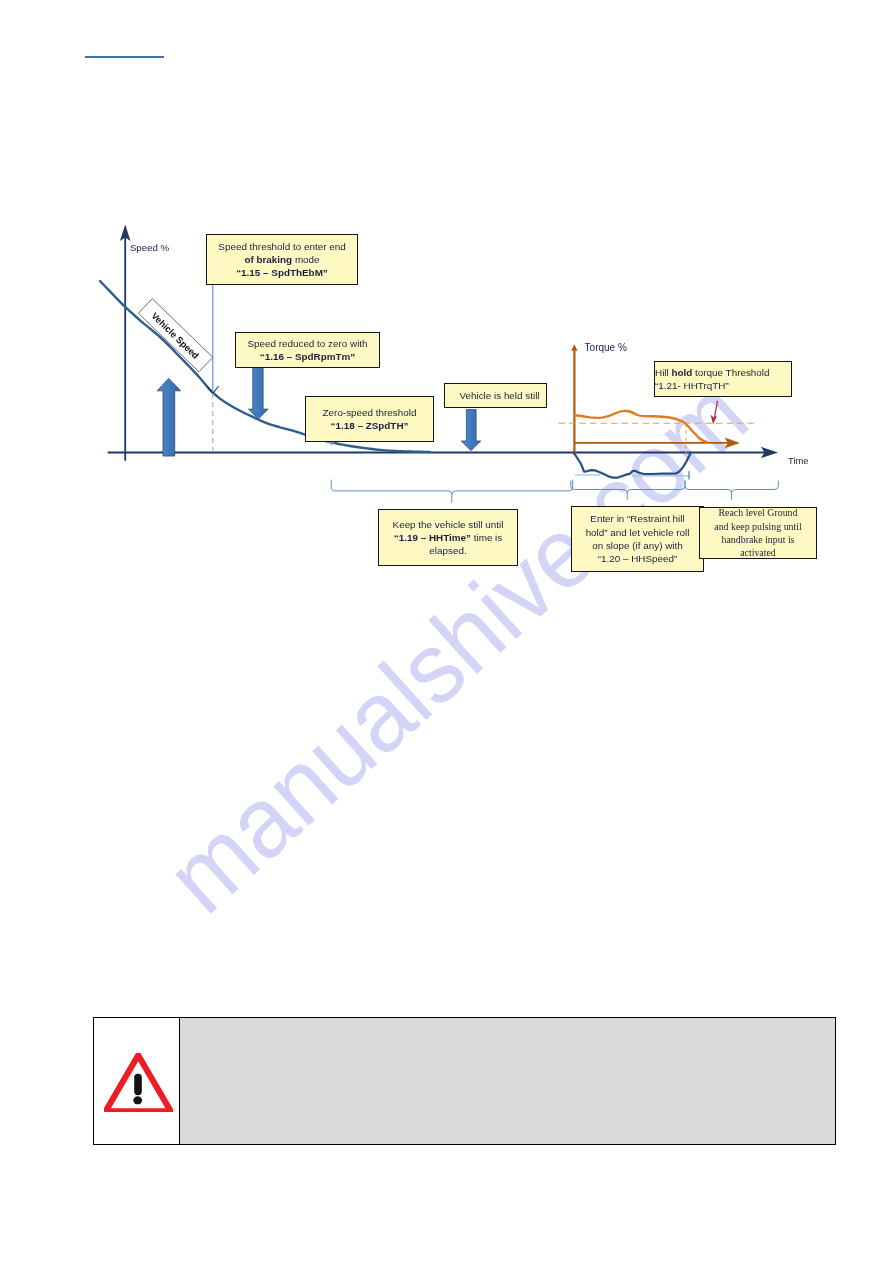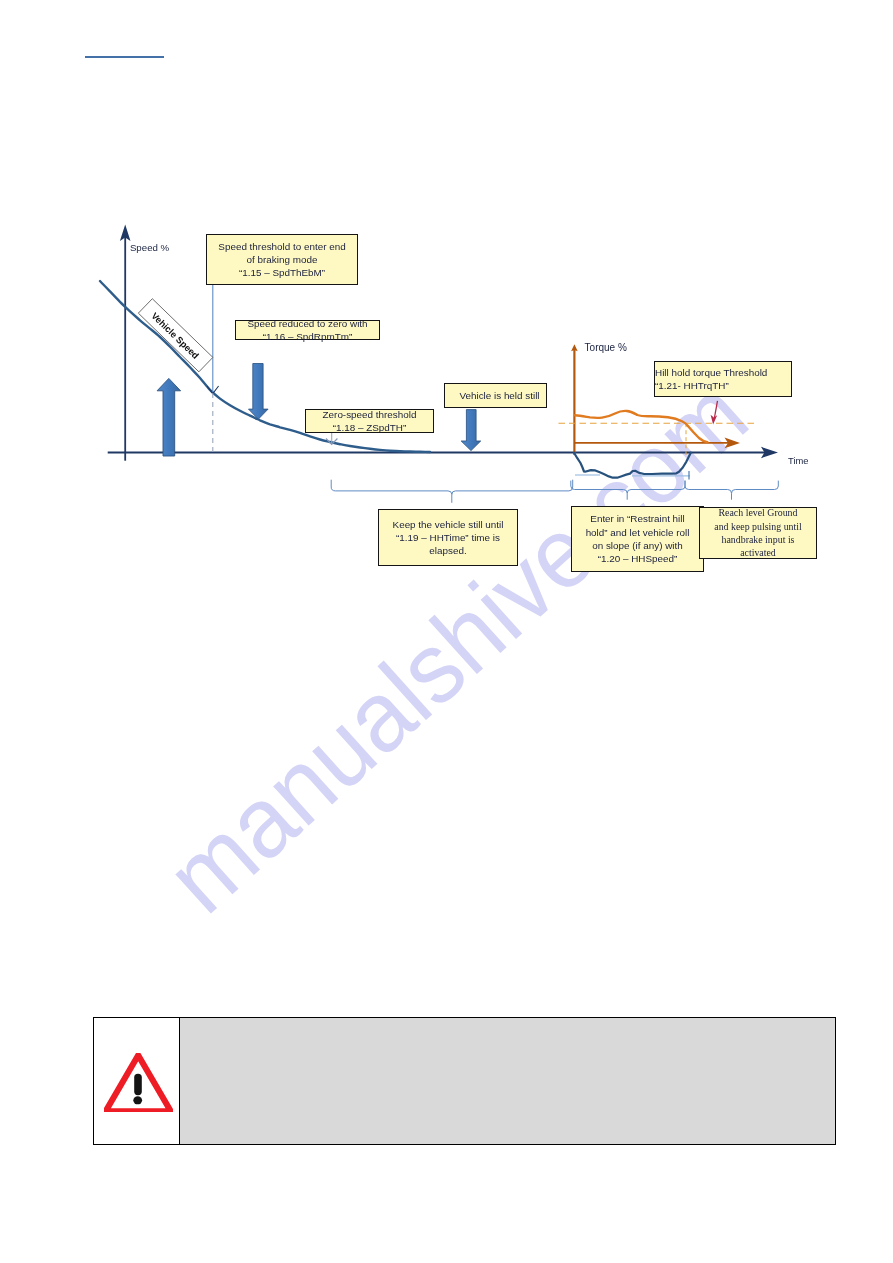--- a/index.html
+++ b/index.html
@@ -15,21 +15,21 @@
   
   #diagram{left:0;top:0;width:893px;height:620px;}
 
   
   .callout{position:absolute;border:1.2px solid #151515;background:#fef9c3;
            box-sizing:border-box;text-align:center;color:#1a1f3c;
            font-family:"Liberation Sans",sans-serif;font-size:9.9px;
            line-height:13.3px;display:flex;flex-direction:column;
            align-items:center;justify-content:center;overflow:visible;}
   .callout .ln{display:block;white-space:nowrap;}
-  .callout b{font-weight:normal;}
+  .callout b{font-weight:bold;}
 
   
   #warning-box{left:93px;top:1017px;width:743px;height:128px;
      border:1.6px solid #000;box-sizing:border-box;display:flex;background:#fff;}
   #warning-icon-cell{width:86px;border-right:1.6px solid #000;box-sizing:border-box;
      display:flex;align-items:center;justify-content:center;background:#fff;}
   #warning-text-cell{flex:1;background:#d9d9d9;}
 
   
   #watermark{position:absolute;left:0;top:0;width:893px;height:1263px;
@@ -144,25 +144,25 @@
       <text id="lbl-torque-pct" x="584.6" y="351.4" font-family="Liberation Sans, sans-serif" font-size="10" fill="#1a2340">Torque %</text>
     </svg>
   </div>
 
   <div class="abs" id="callouts-layer" style="left:0;top:0;width:893px;height:620px;">
       <div class="callout" style="left: 206px; top: 234px; width: 152px; height: 51px;">
         <span class="ln"><span>Speed threshold to enter end</span></span>
         <span class="ln"><b>of braking</b><span> mode</span></span>
         <span class="ln"><b>“1.15 – SpdThEbM”</b></span>
       </div>
-      <div class="callout" style="left: 235px; top: 320px; width: 145px; height: 20px;">
+      <div class="callout" style="left: 235px; top: 332px; width: 145px; height: 36px;">
         <span class="ln"><span>Speed reduced to zero with</span></span>
         <span class="ln"><b>“1.16 – SpdRpmTm”</b></span>
       </div>
-      <div class="callout" style="left: 305px; top: 409px; width: 129px; height: 24px;">
+      <div class="callout" style="left: 305px; top: 396px; width: 129px; height: 46px;">
         <span class="ln"><span>Zero-speed threshold</span></span>
         <span class="ln"><b>“1.18 – ZSpdTH”</b></span>
       </div>
       <div class="callout" style="left: 444px; top: 383px; width: 103px; height: 25px; padding-left: 8px;">
         <span class="ln"><span>Vehicle is held still</span></span>
       </div>
       <div class="callout" style="left: 378px; top: 509px; width: 140px; height: 57px;">
         <span class="ln"><span>Keep the vehicle still until</span></span>
         <span class="ln"><b>“1.19 – HHTime”</b><span> time is</span></span>
         <span class="ln"><span>elapsed.</span></span>

